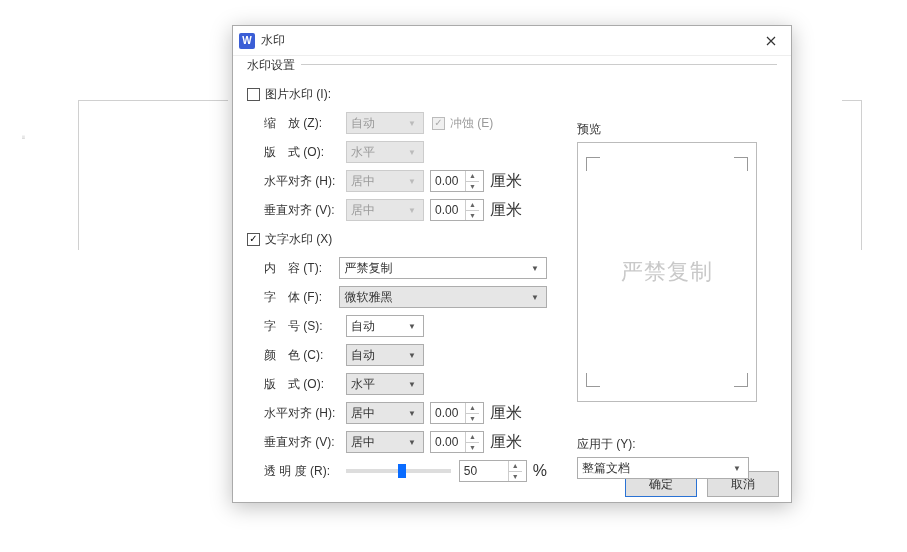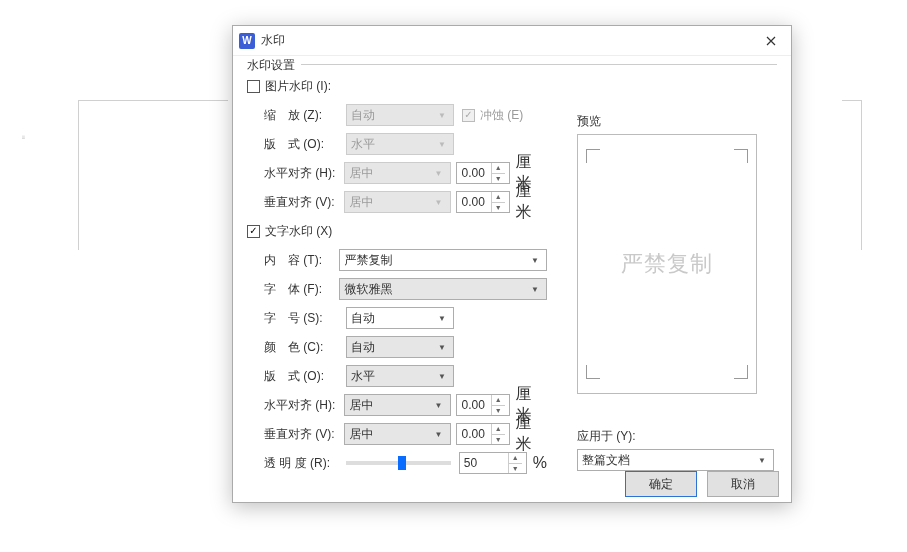--- a/index.html
+++ b/index.html
@@ -34,21 +34,21 @@
 .titlebar .title { flex: 1; font-size: 12px; }
 .close-btn { width: 40px; height: 30px; display:flex; align-items:center; justify-content:center; cursor: pointer; }
 .close-btn svg { width: 10px; height: 10px; }
 
 .body { padding: 8px 14px 0 14px; position: relative; height: 408px; }
 
 .fieldset {
   border: 1px solid #ccc;
   border-left: none; border-right: none; border-bottom: none;
   position: relative;
-  padding-top: 8px;
+  padding-top: 16px;
 }
 .fieldset-legend {
   position: absolute; top: -8px; left: 0; background: #fff; padding-right: 6px; font-size: 12px;
 }
 
 .columns { display: flex; gap: 30px; }
 .left-col { width: 300px; }
 .right-col { flex: 1; }
 
 .row { display: flex; align-items: center; height: 26px; margin-bottom: 3px; }
@@ -72,21 +72,21 @@
   display: flex; align-items: center; padding: 0 4px; font-size: 12px;
   position: relative;
 }
 .combo.white { background: #fff; }
 .combo.disabled, .select.disabled { color: #9a9a9a; background:#e6e6e6; border-color:#ccc; }
 .combo .val, .select .val { flex:1; }
 .caret { width: 14px; display:flex; align-items:center; justify-content:center; }
 .caret::after { content: "▼"; font-size: 8px; color:#555; }
 .combo.disabled .caret::after, .select.disabled .caret::after { color:#bbb; }
 
-.wM { width: 108px; }
+.wM { width: 78px; }
 .wL { width: 225px; }
 
 .num {
   background:#fff; border:1px solid #adadad; display:flex; align-items:center; width:54px;
 }
 .num .v { flex:1; text-align:left; font-size:12px; }
 .spin { width:14px; display:flex; flex-direction:column; border-left:1px solid #ccc; height:100%; }
 .spin span { flex:1; font-size:7px; display:flex; align-items:center; justify-content:center; color:#666; cursor:pointer; }
 .spin span:first-child { border-bottom:1px solid #ccc; }
 .unit { margin-left: 6px; font-size:16px; }
@@ -100,21 +100,21 @@
   display:flex; align-items:center; justify-content:center;
 }
 .preview-box .corner { position:absolute; width:14px; height:14px; }
 .preview-box .corner.tl { top:14px; left:8px; border-left:1px solid #999; border-top:1px solid #999;}
 .preview-box .corner.tr { top:14px; right:8px; border-right:1px solid #999; border-top:1px solid #999;}
 .preview-box .corner.bl { bottom:14px; left:8px; border-left:1px solid #999; border-bottom:1px solid #999;}
 .preview-box .corner.br { bottom:14px; right:8px; border-right:1px solid #999; border-bottom:1px solid #999;}
 .watermark-text { color:#c9c9c9; font-size:22px; font-weight:500; letter-spacing:1px; }
 
 .apply-row { margin-top: 34px; }
-.apply-combo { width: 197px; background:#fff; border:1px solid #adadad; }
+.apply-combo { width: 172px; background:#fff; border:1px solid #adadad; }
 
 .footer {
   height: 40px; display:flex; align-items:center; justify-content:flex-end;
   padding: 0 12px; gap: 10px; border-top: none;
 }
 .footer .fbtn {
   width: 72px; height: 26px; border:1px solid #adadad; background:#e1e1e1;
   display:flex; align-items:center; justify-content:center; font-size:12px; cursor:pointer;
 }
 .footer .fbtn.primary { border-color:#2a72d4; }

